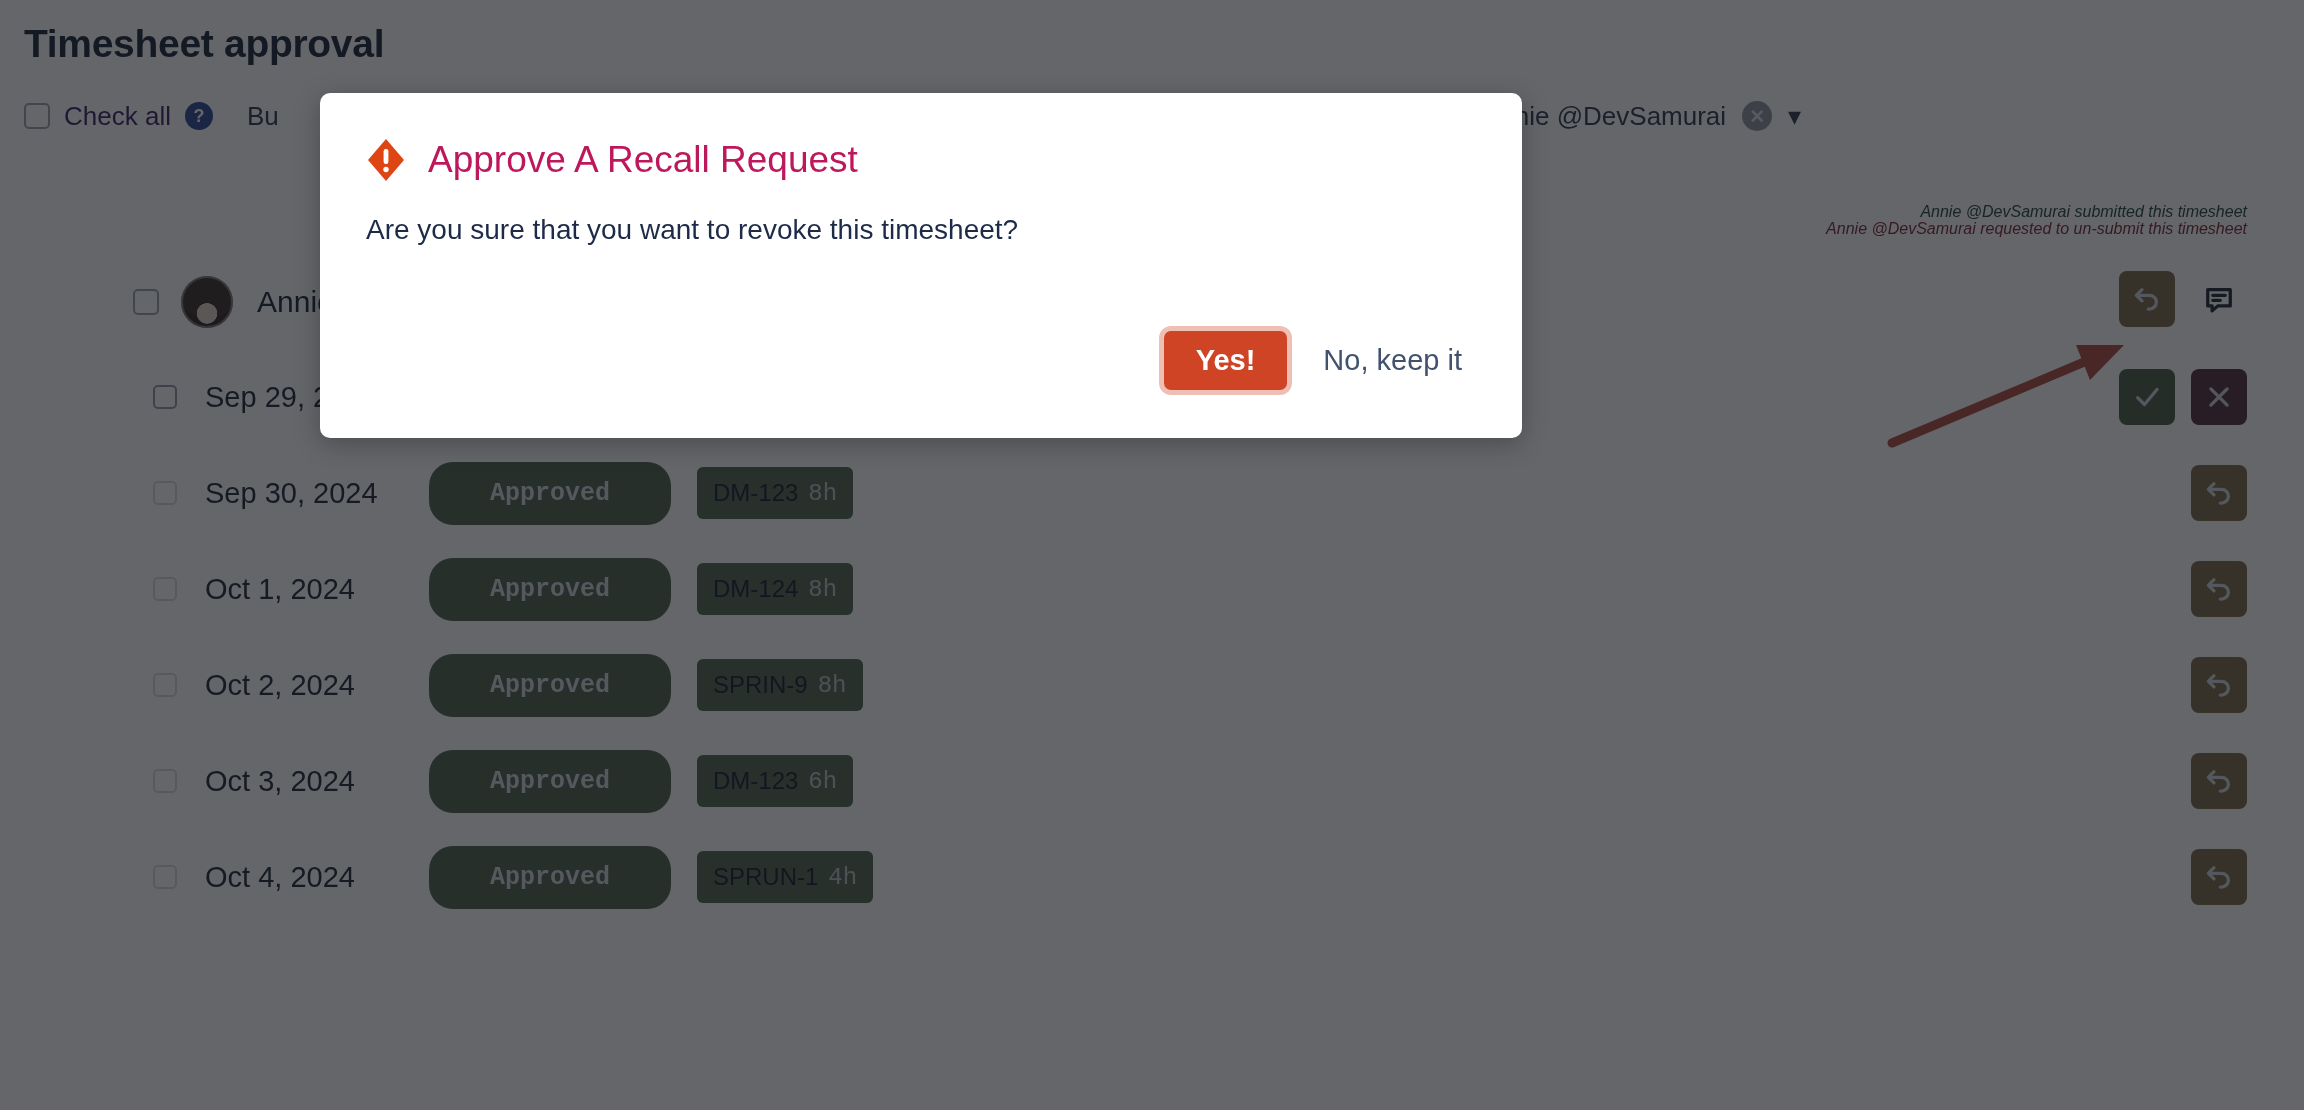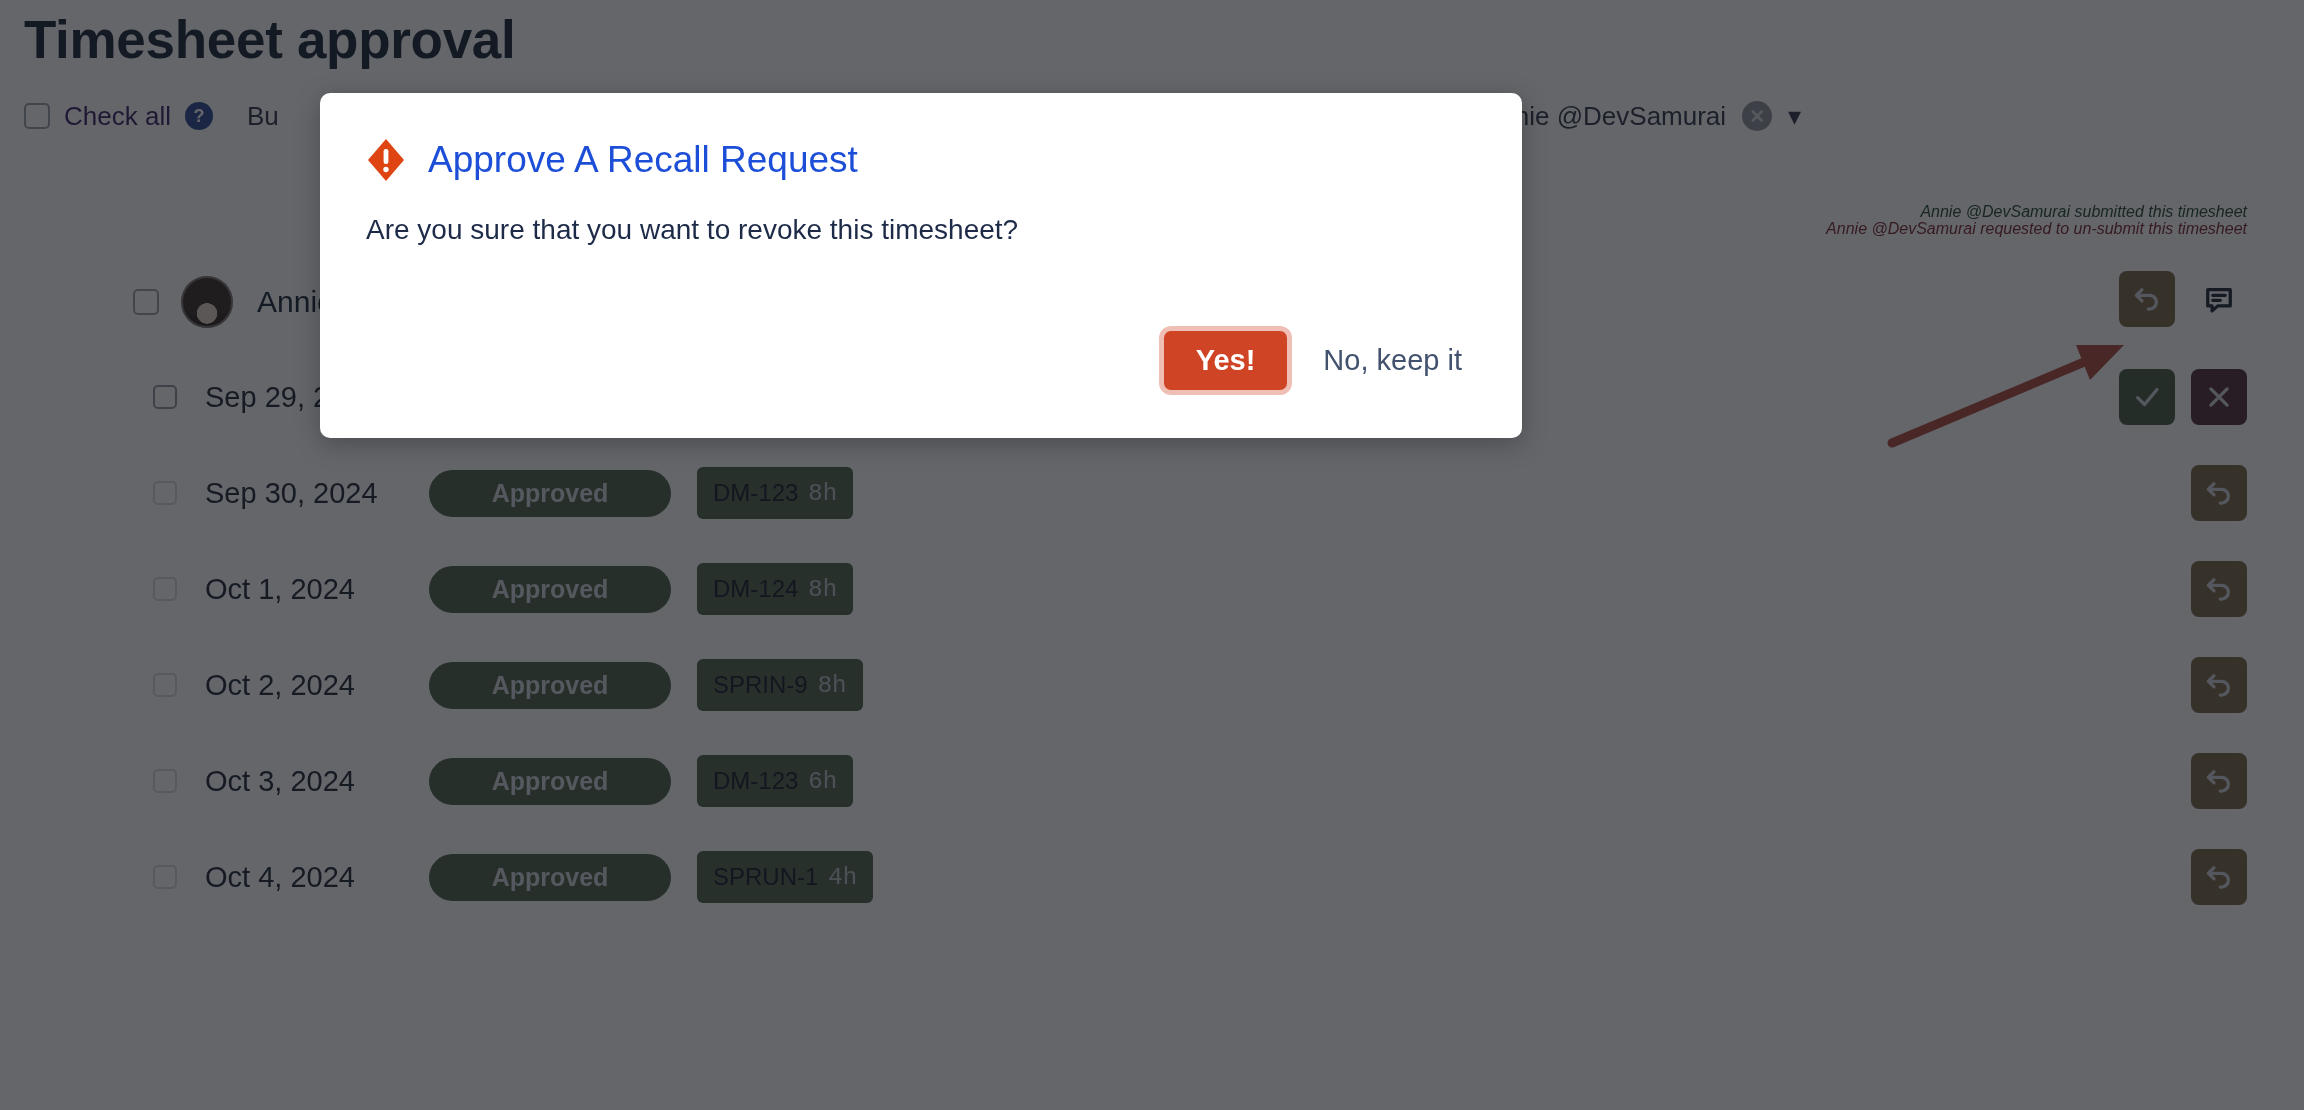--- a/index.html
+++ b/index.html
@@ -17,22 +17,22 @@
     background: #ffffff;
     filter: brightness(0.62) saturate(0.55) blur(0.4px);
   }
   #page::after {
     content: ""; position: absolute; inset: 0;
     background: rgba(29,41,66,0.42);
     pointer-events: none;
   }
 
   .page-title {
-    position: absolute; left: 24px; top: 9px;
-    font-size: 53px; font-weight: 700; color: #172b4d;
+    position: absolute; left: 24px; top: 22px;
+    font-size: 39px; font-weight: 700; color: #172b4d;
     letter-spacing: -0.3px;
   }
 
   
   .toolbar {
     position: absolute; left: 24px; top: 88px;
     display: flex; align-items: center; gap: 14px;
     height: 56px;
   }
   .chk {
@@ -142,23 +142,23 @@
     position: absolute; left: 124px;
     width: 24px; height: 24px; border: 2px solid #8e99ab; border-radius: 5px;
   }
   .row-chk.dim { border-color: rgba(142,153,171,0.35); }
   .row-date {
     position: absolute; left: 176px;
     font-size: 29px; color: #1d2b48;
   }
   .pill {
     position: absolute; left: 400px;
-    width: 242px; height: 47px; border-radius: 24px;
+    width: 242px; height: 63px; border-radius: 24px;
     display: flex; align-items: center; justify-content: center;
-    font-size: 25px; font-weight: 600; color: #d2d8e2;
+    font-size: 25px; font-weight: 600; color: #d2d8e2; font-family: Liberation Mono, monospace;
   }
   .pill-approved { background: #466a3f; }
   .pill-pending  { background: #8a6a2f; }
   .issue {
     position: absolute; left: 668px;
     height: 52px; border-radius: 6px; background: #4f6d48;
     display: flex; align-items: center; gap: 10px;
     padding: 0 16px;
     font-size: 24px; color: #17213a;
   }
@@ -177,21 +177,21 @@
     width: 1202px; height: 345px;
     background: #ffffff; border-radius: 10px;
     box-shadow: 0 6px 26px rgba(0,0,0,0.26);
   }
   .modal-head {
     display: flex; align-items: center; gap: 22px;
     padding: 45px 46px 0 46px;
   }
   .warn-icon { width: 40px; height: 44px; flex: 0 0 auto; }
   .modal-title {
-    font-size: 37px; color: #1d4ed8; font-weight: 400;
+    font-size: 37px; color: #be185d; font-weight: 400;
   }
   .modal-body {
     padding: 32px 46px 0 46px;
     font-size: 28px; color: #1d2b48;
   }
   .modal-actions {
     position: absolute; right: 46px; bottom: 48px;
     display: flex; align-items: center; gap: 22px; padding-left: 28px;
   }
   .btn-yes {

